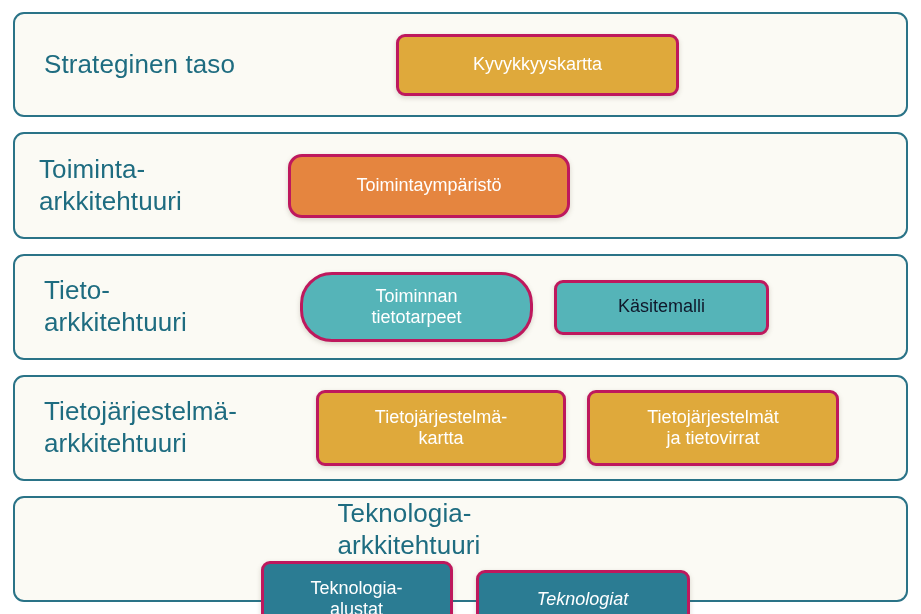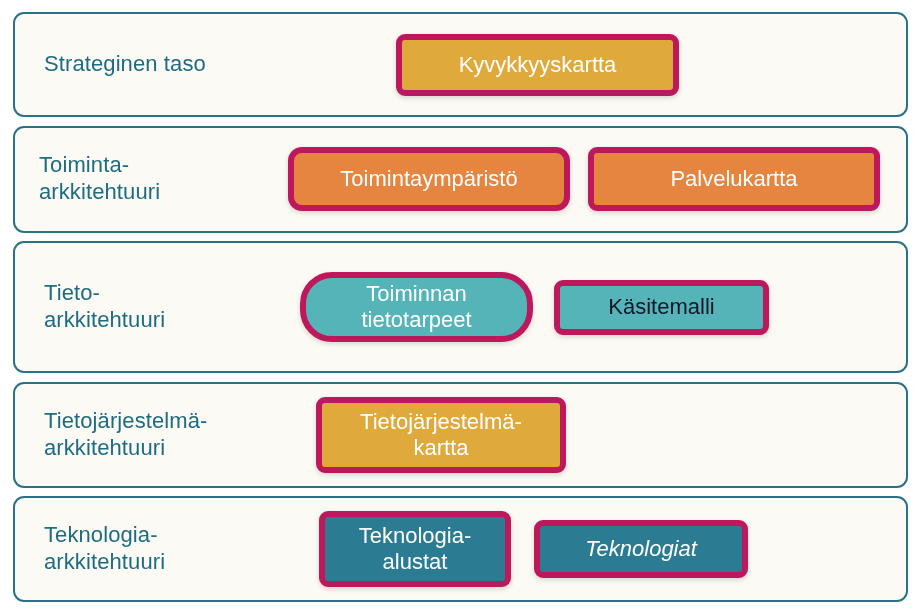--- a/index.html
+++ b/index.html
@@ -35,51 +35,51 @@
     background: #fbfaf4;
     border: 2px solid #2a7387;
     border-radius: 11px;
     padding-left: 29px;
     overflow: visible;
   }
 
   
   .row-h1 { height: 105px; }
   .row-h2 { height: 107px; padding-left: 24px; }
-  .row-h3 { height: 132px; }
+  .row-h3 { height: 106px; }
   .row-h4 { height: 106px; }
-  .row-h5 { height: 106px; }
+  .row-h5 { height: 106px; flex-direction: column; }
 
   .layer-label {
     color: #1e6c80;
-    font-size: 22px;
+    font-size: 26px;
     line-height: 1.22;
     letter-spacing: 0.1px;
     white-space: pre-line;
     flex: 0 0 auto;
     user-select: none;
   }
 
   .chips {
     display: flex;
     align-items: center;
     flex: 0 0 auto;
   }
 
   .chip {
     box-sizing: border-box;
     display: flex;
     align-items: center;
     justify-content: center;
     text-align: center;
     color: #ffffff;
-    font-size: 22px;
+    font-size: 18px;
     line-height: 1.18;
     border-radius: 9px;
-    border: 6px solid #be185d;
+    border: 3px solid #be185d;
     box-shadow: 0 2px 5px rgba(90, 80, 60, 0.22);
     white-space: pre-line;
     padding: 0 8px;
     user-select: none;
   }
 
   
   .r1-label { width: 352px; }
   .r1-chip1 { width: 283px; height: 62px; }
 
@@ -113,40 +113,41 @@
     <div class="chips">
       <div class="chip r1-chip1" style="background-color: rgb(223, 169, 59); color: rgb(255, 255, 255);">Kyvykkyyskartta</div>
     </div>
   </div>
 
   <div class="layer-row row-h2" style="background-color: rgb(251, 250, 244); border-color: rgb(42, 115, 135);">
     <div class="layer-label r2-label" style="color: rgb(30, 108, 128);">Toiminta-
 arkkitehtuuri</div>
     <div class="chips">
       <div class="chip r2-chip1" style="background-color: rgb(229, 133, 63); color: rgb(255, 255, 255); border-radius: 14px;">Toimintaympäristö</div>
-      <div class="chip r2-chip2" style="background-color: rgb(229, 133, 63); color: rgb(255, 255, 255);">Palvelukartta</div>
     </div>
   </div>
 
   <div class="layer-row row-h3" style="background-color: rgb(251, 250, 244); border-color: rgb(42, 115, 135);">
     <div class="layer-label r3-label" style="color: rgb(30, 108, 128);">Tieto-
 arkkitehtuuri</div>
     <div class="chips">
       <div class="chip r3-chip1" style="background-color: rgb(85, 180, 184); color: rgb(255, 255, 255);">Toiminnan
 tietotarpeet</div>
       <div class="chip r3-chip2" style="background-color: rgb(85, 180, 184); color: #0f172a;">Käsitemalli</div>
     </div>
   </div>
 
   <div class="layer-row row-h4" style="background-color: rgb(251, 250, 244); border-color: rgb(42, 115, 135);">
     <div class="layer-label r4-label" style="color: rgb(30, 108, 128);">Tietojärjestelmä-
 arkkitehtuuri</div>
     <div class="chips">
       <div class="chip r4-chip1" style="background-color: rgb(223, 169, 59); color: rgb(255, 255, 255);">Tietojärjestelmä-
 kartta</div>
+      <div class="chip r4-chip2" style="background-color: rgb(223, 169, 59); color: rgb(255, 255, 255);">Tietojärjestelmät
+ja tietovirrat</div>
     </div>
   </div>
 
   <div class="layer-row row-h5" style="background-color: rgb(251, 250, 244); border-color: rgb(42, 115, 135);">
     <div class="layer-label r5-label" style="color: rgb(30, 108, 128);">Teknologia-
 arkkitehtuuri</div>
     <div class="chips">
       <div class="chip r5-chip1" style="background-color: rgb(43, 124, 147); color: rgb(255, 255, 255);">Teknologia-
 alustat</div>
       <div class="chip r5-chip2" style="background-color: rgb(43, 124, 147); color: rgb(255, 255, 255);">Teknologiat</div>

